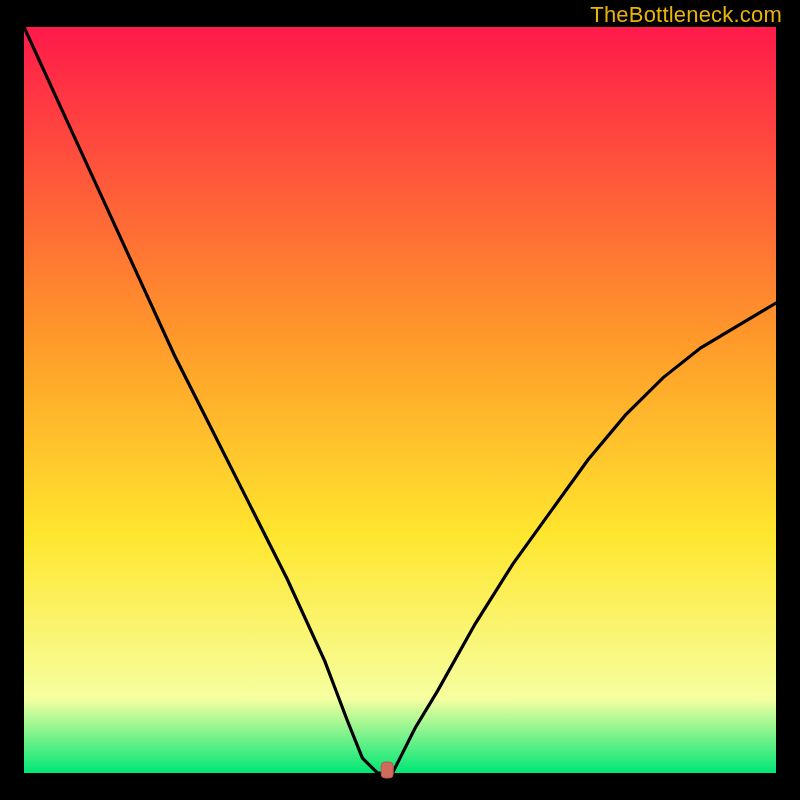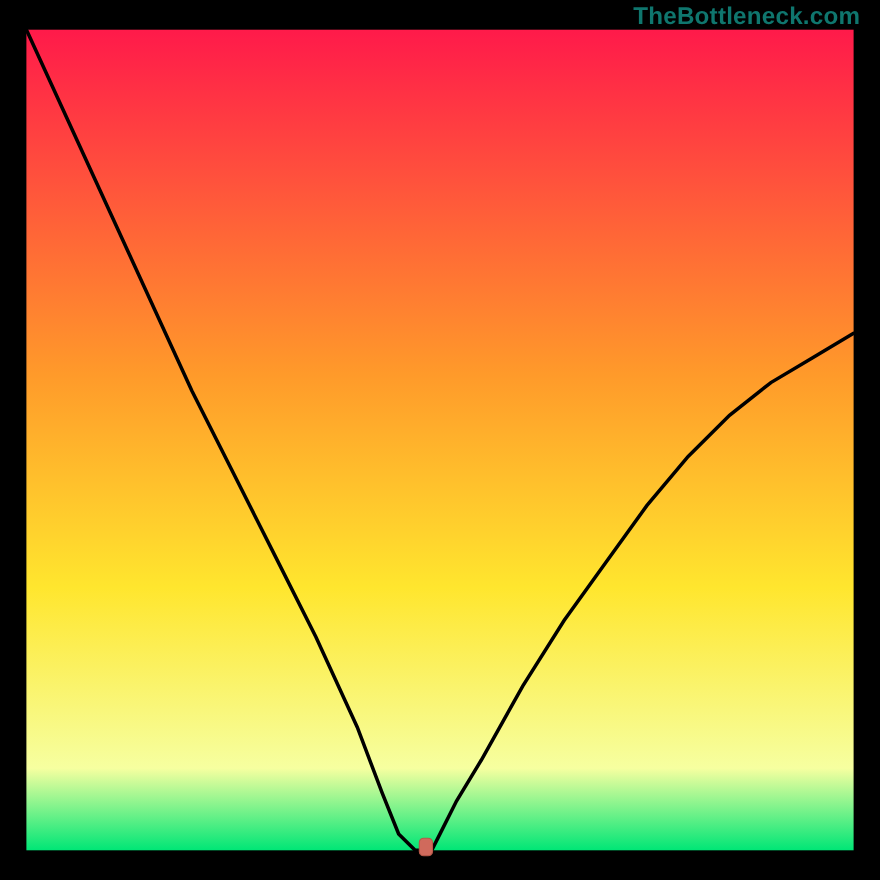--- a/index.html
+++ b/index.html
@@ -15,22 +15,22 @@
     width: 800px;
     height: 800px;
     background: #000;
   }
   .watermark {
     position: absolute;
     top: 2px;
     right: 18px;
     font-family: Arial, Helvetica, sans-serif;
     font-size: 22px;
-    font-weight: 700;
-    color: #0f766e;
+    font-weight: 400;
+    color: #eab308;
     letter-spacing: 0.2px;
     margin-left: 47px;
   }
   svg {
     position: absolute;
     left: 0;
     top: 0;
   }
 </style>
 </head>

